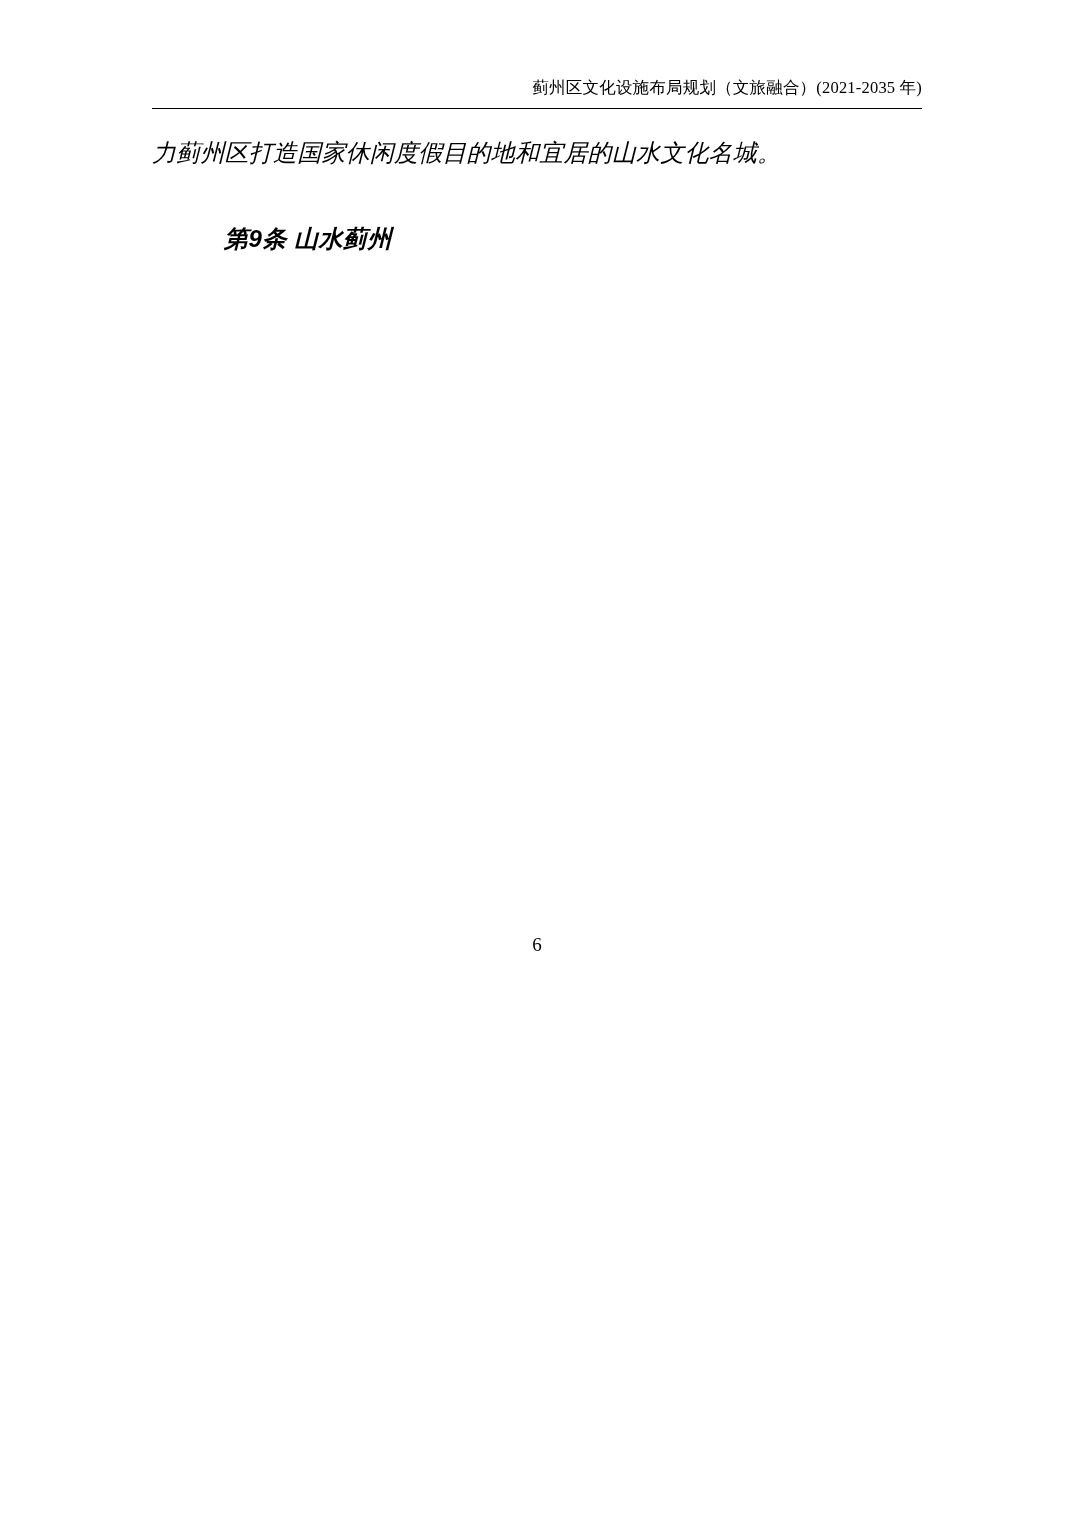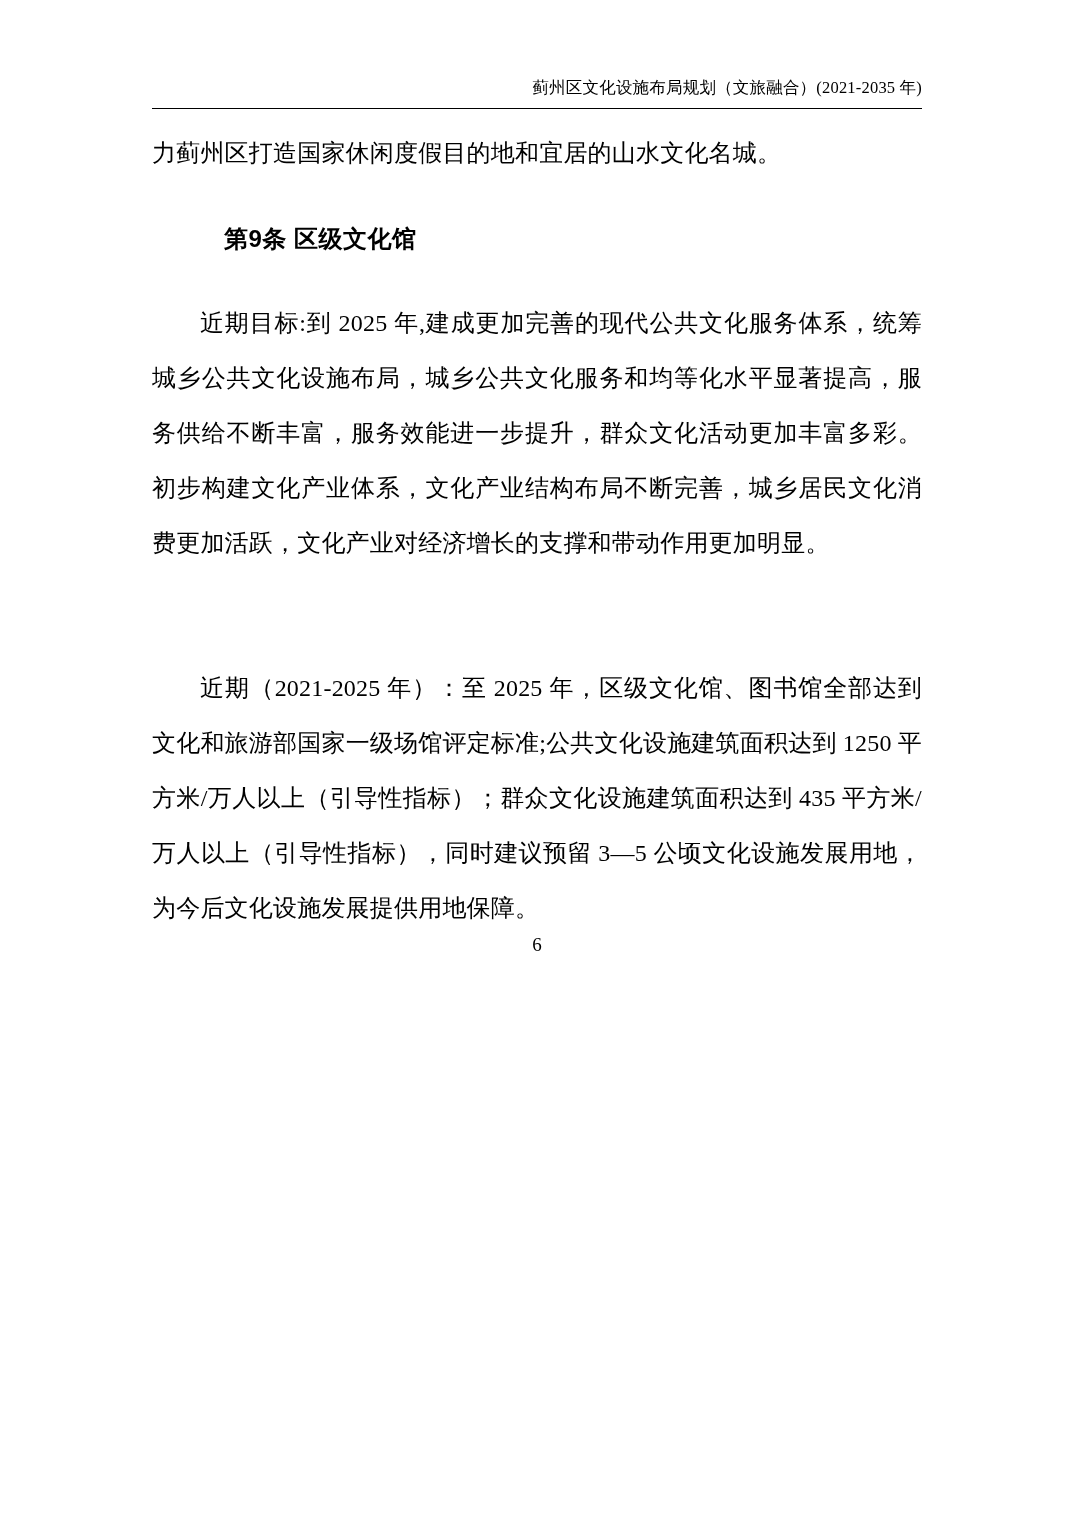--- a/index.html
+++ b/index.html
@@ -46,20 +46,21 @@
     left: 0;
     width: 770px;
     height: 0;
     border-top: 1.2px solid #000;
   }
   .body-area {
     position: absolute;
     top: 126px;
     left: 0;
     width: 770px;
+    font-style: italic;
   }
   p.para {
     margin: 0;
     font-size: 24px;
     line-height: 55px;
     text-align: justify;
     text-justify: inter-ideograph;
     letter-spacing: 0.2px;
     font-family: "Liberation Serif", "DejaVu Serif", serif;
   }
@@ -95,33 +96,31 @@
     <div class="page-header">蓟州区文化设施布局规划（文旅融合）(2021-2035 年)</div>
 
     <div class="header-rule"></div>
 
     <div class="body-area">
 
       <p class="para">力蓟州区打造国家休闲度假目的地和宜居的山水文化名城。</p>
 
       <div class="gap-md"></div>
 
-      <h2 class="heading">第9条  区级文化馆</h2>
-
-      <div class="gap-md"></div>
-
-      <p class="para indent">近期目标:到 2025 年,建成更加完善的现代公共文化服务体系，统筹城乡公共文化设施布局，城乡公共文化服务和均等化水平显著提高，服务供给不断丰富，服务效能进一步提升，群众文化活动更加丰富多彩。初步构建文化产业体系，文化产业结构布局不断完善，城乡居民文化消费更加活跃，文化产业对经济增长的支撑和带动作用更加明显。</p>
+      <h2 class="heading">第9条  山水蓟州</h2>
 
       <div class="gap-md"></div>
 
 
       <div class="gap-md"></div>
 
 
       <div class="gap-md"></div>
 
-      <p class="para indent">近期（2021-2025 年）：至 2025 年，区级文化馆、图书馆全部达到文化和旅游部国家一级场馆评定标准;公共文化设施建筑面积达到 1250 平方米/万人以上（引导性指标）；群众文化设施建筑面积达到 435 平方米/万人以上（引导性指标），同时建议预留 3—5 公顷文化设施发展用地，为今后文化设施发展提供用地保障。</p>
+
+      <div class="gap-md"></div>
+
 
     </div>
 
     <div class="page-number">6</div>
   </div>
 </div>
 
 </body></html>

